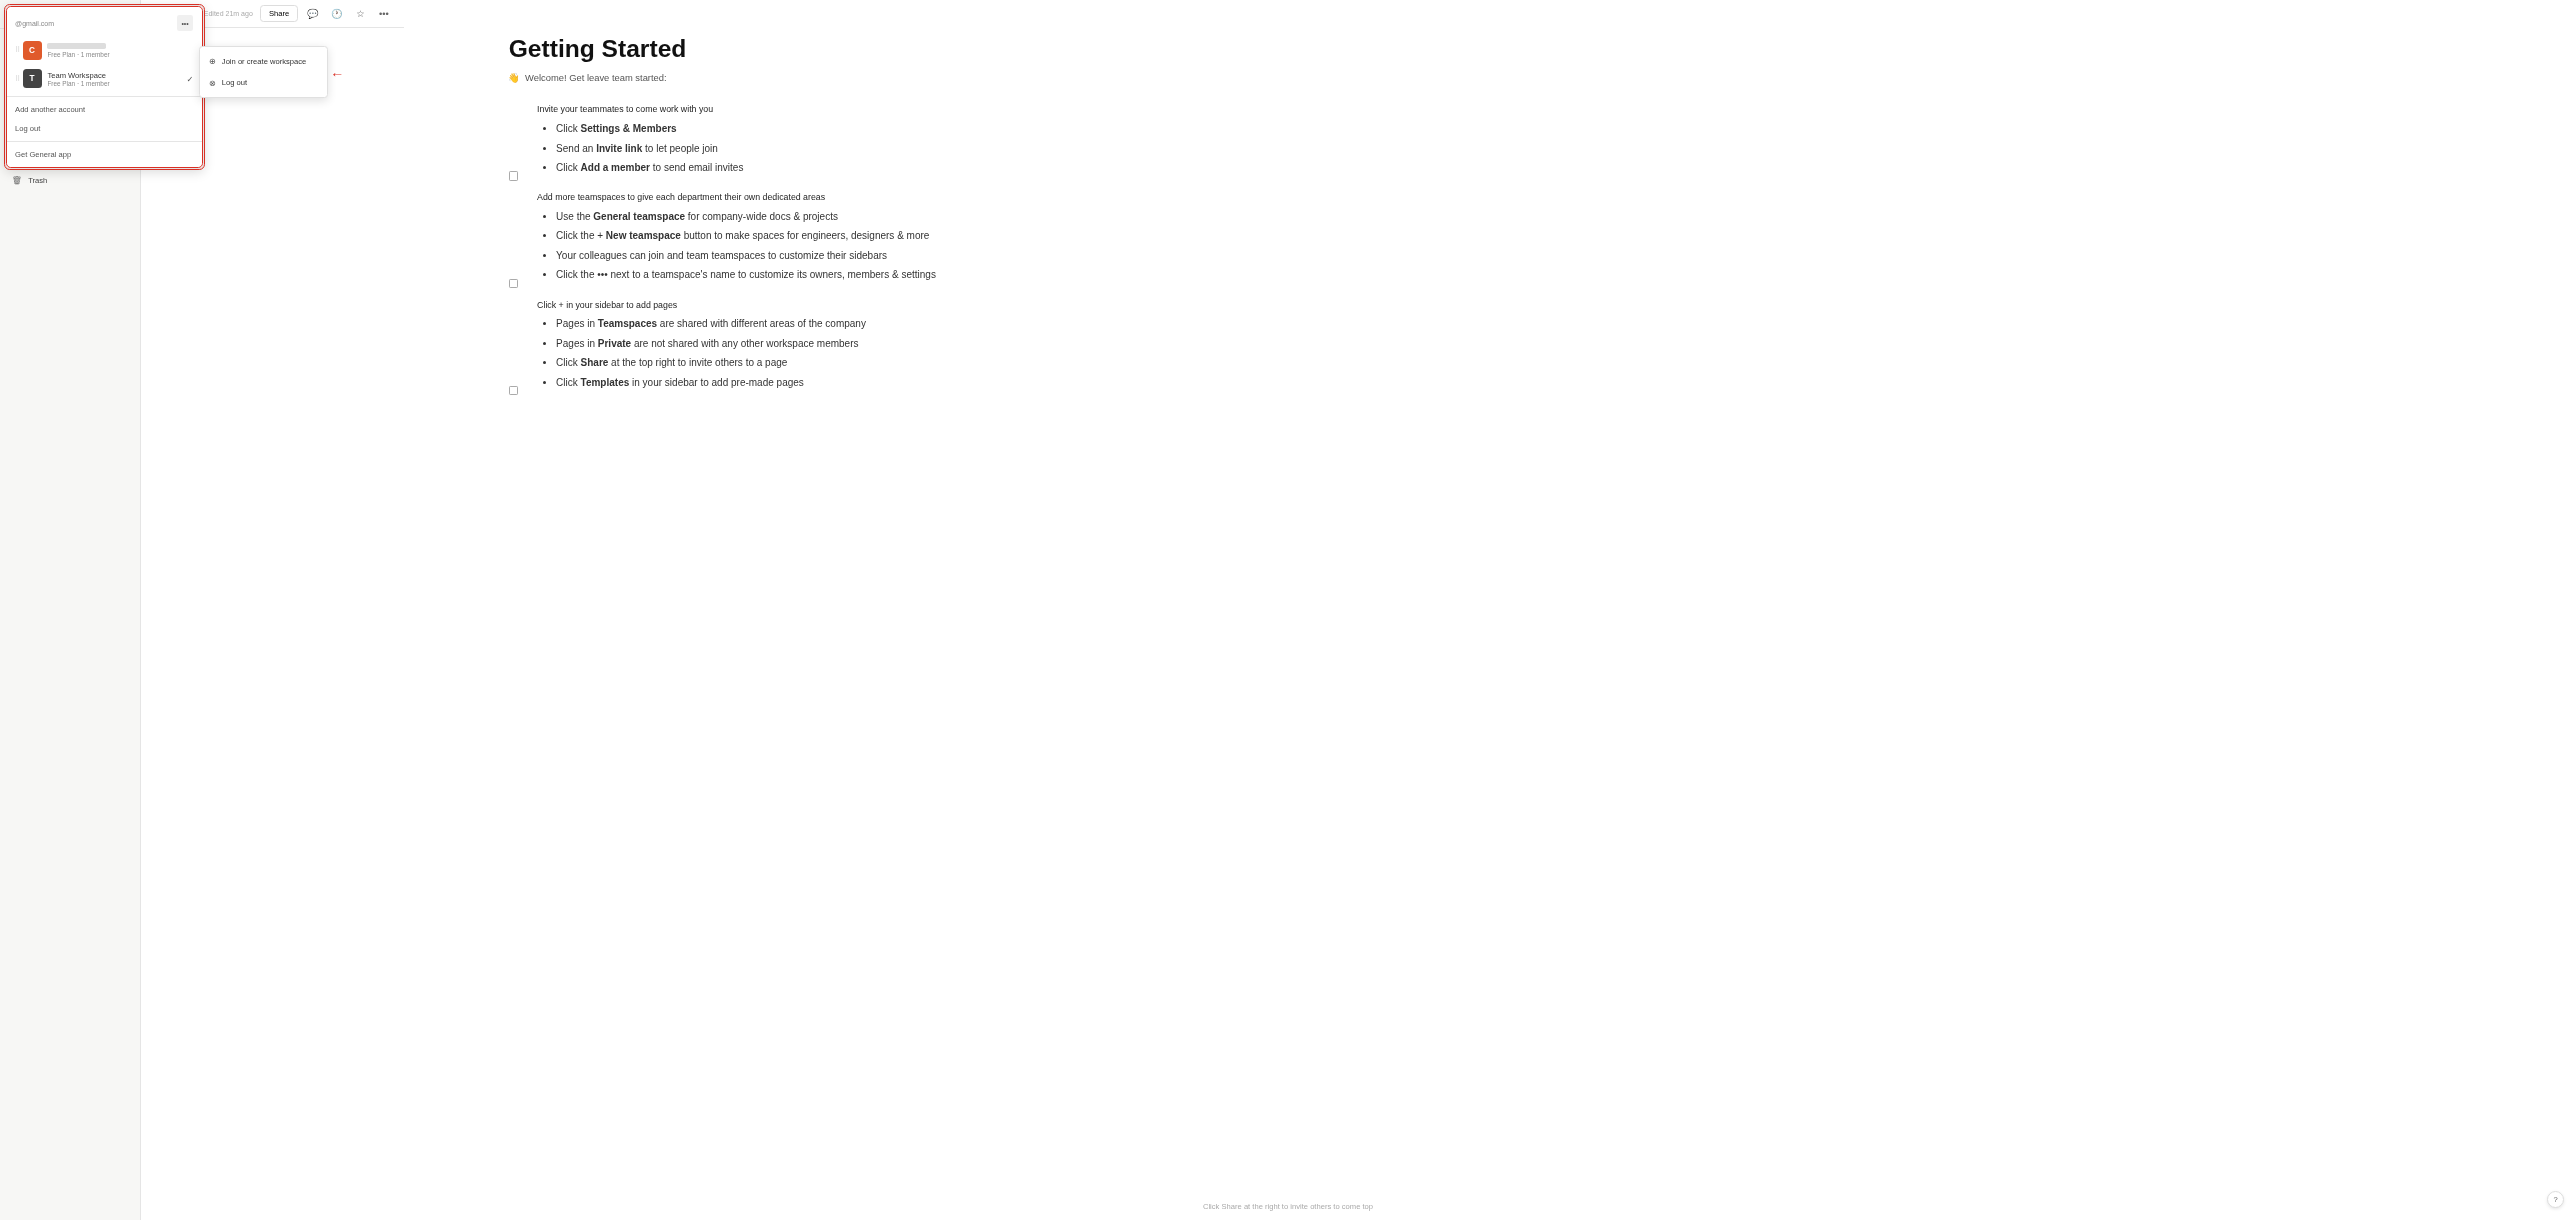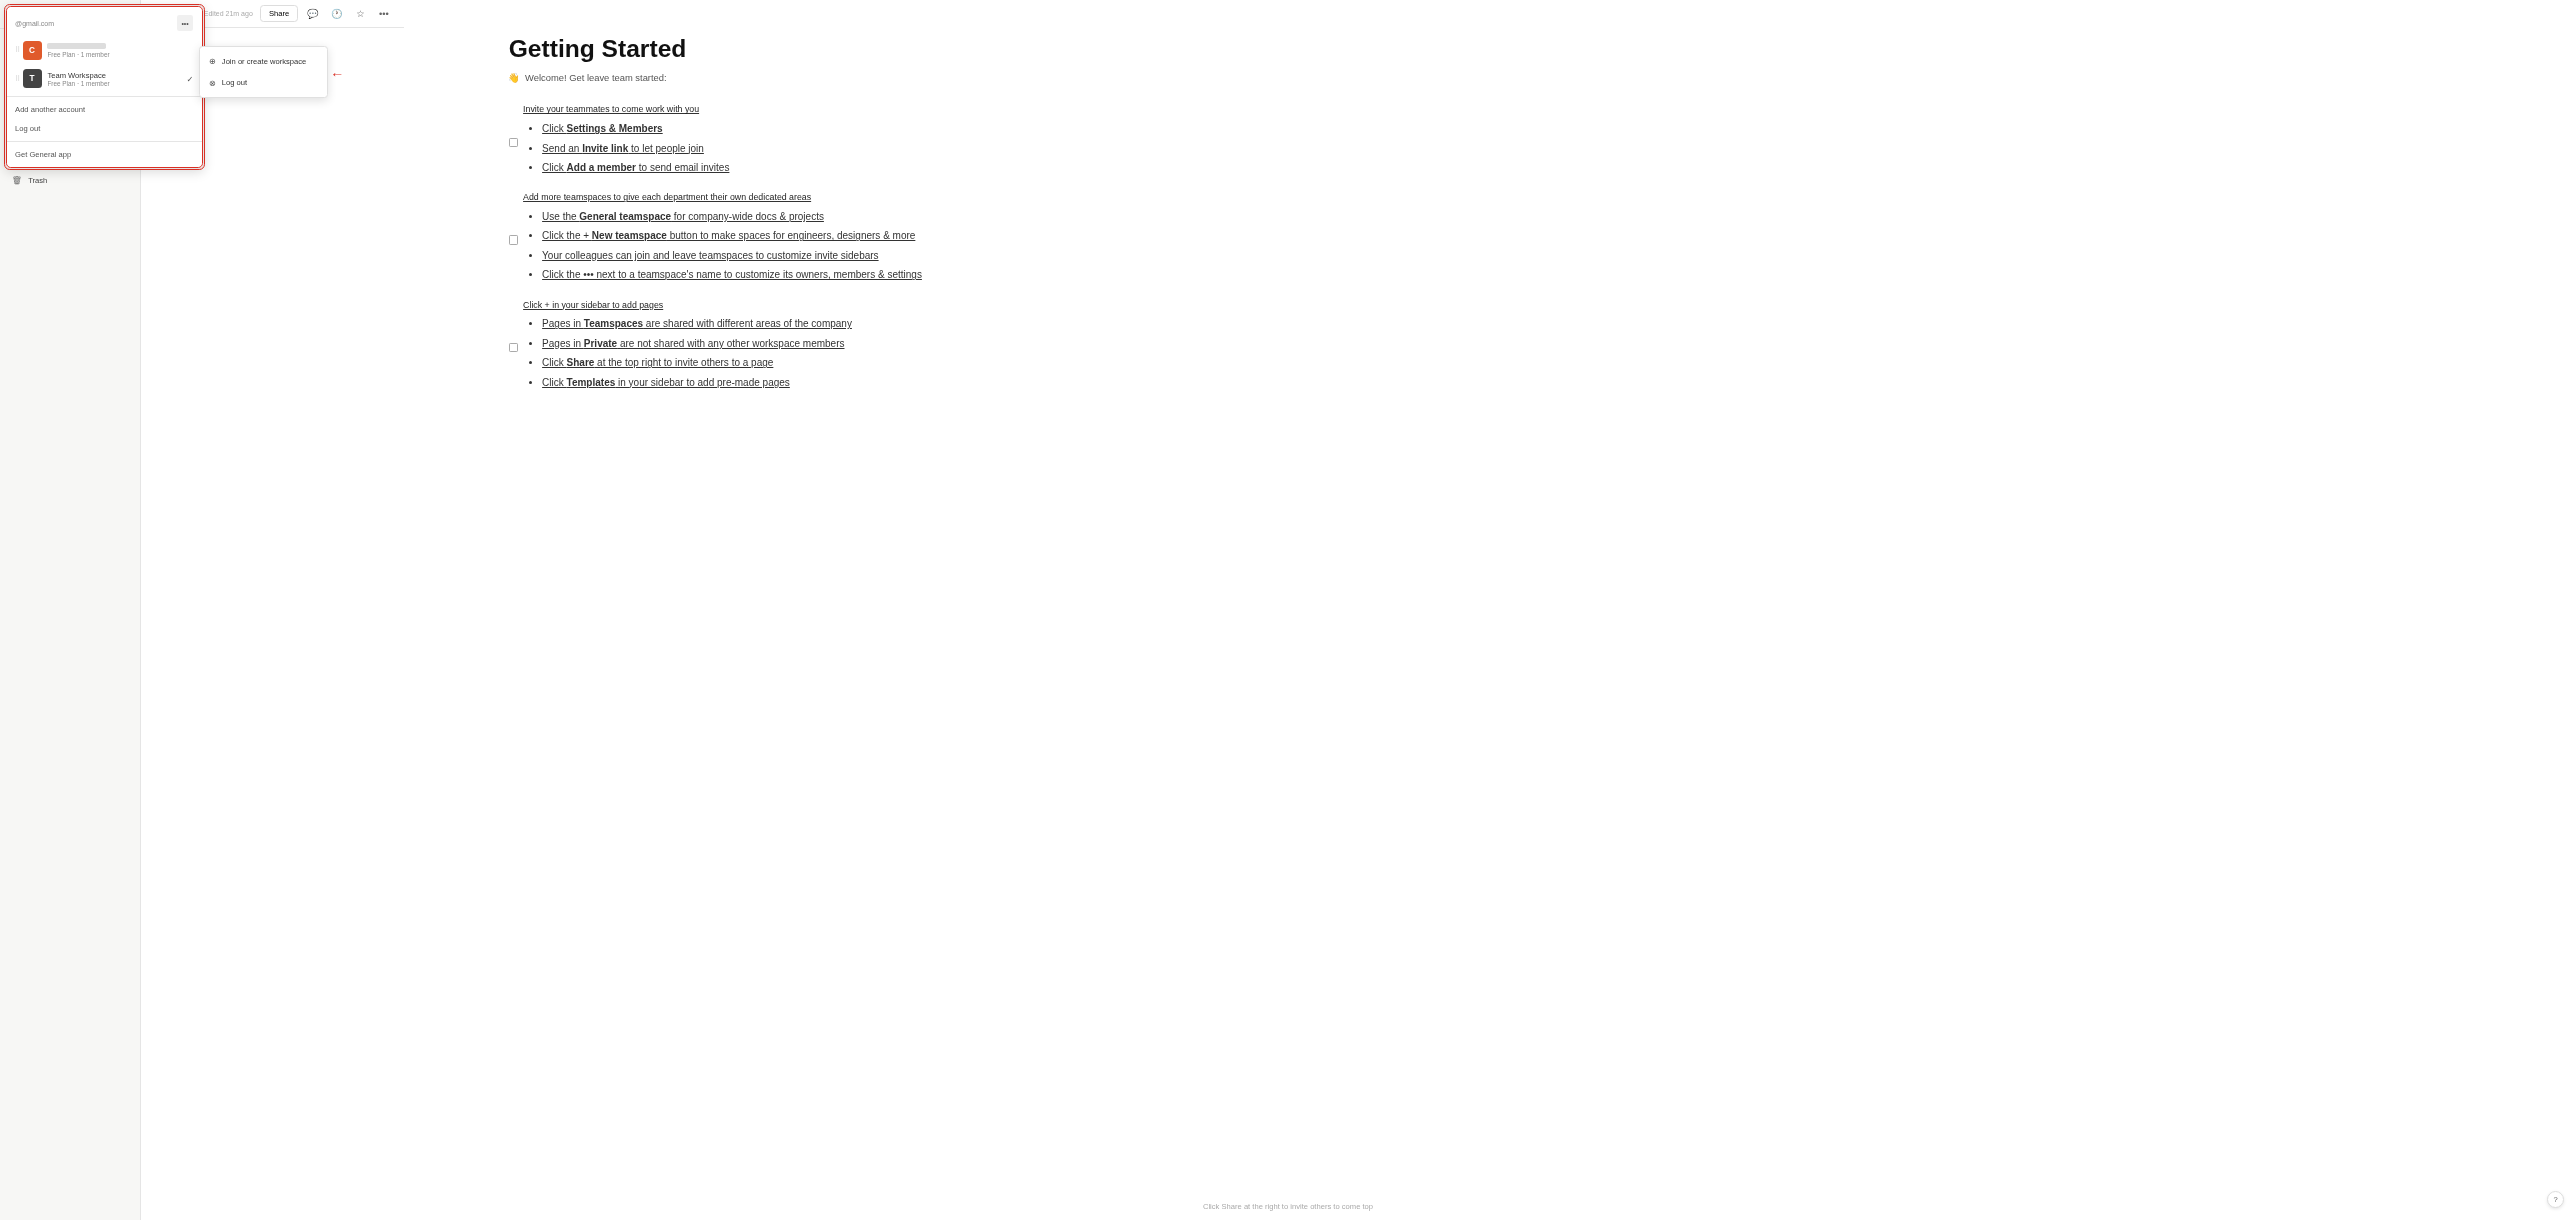--- a/index.html
+++ b/index.html
@@ -320,24 +320,23 @@
       font-size: 9.4px;
       color: #555;
       margin-bottom: 19px;
       display: flex;
       align-items: center;
       gap: 4.7px;
     }
 
     .todo-item {
       display: flex;
-      align-items: center;
-      gap: 5px;
+      align-items: flex-end;
+      gap: 19px;
       margin-bottom: 9.4px;
-      text-decoration: underline;
     }
 
     .checkbox {
       width: 9.4px;
       height: 9.4px;
       border: 0.9px solid #aaa;
       border-radius: 1.2px;
       flex-shrink: 0;
       margin-top: 1.8px;
     }
@@ -553,21 +552,21 @@
       </div>
     </div>
 
     <div class="todo-item">
       <div class="checkbox"></div>
       <div>
         <div class="todo-text">Add more teamspaces to give each department their own dedicated areas</div>
         <ul class="bullet-list">
           <li class="bullet-item">Use the <span class="bold">General teamspace</span> for company-wide docs &amp; projects</li>
           <li class="bullet-item">Click the + <span class="bold">New teamspace</span> button to make spaces for engineers, designers &amp; more</li>
-          <li class="bullet-item">Your colleagues can join and leave teamspaces to customize invite sidebars</li>
+          <li class="bullet-item">Your colleagues can join and team teamspaces to customize their sidebars</li>
           <li class="bullet-item">Click the ••• next to a teamspace's name to customize its owners, members &amp; settings</li>
         </ul>
       </div>
     </div>
 
     <div class="todo-item">
       <div class="checkbox"></div>
       <div>
         <div class="todo-text">Click + in your sidebar to add pages</div>
         <ul class="bullet-list">

